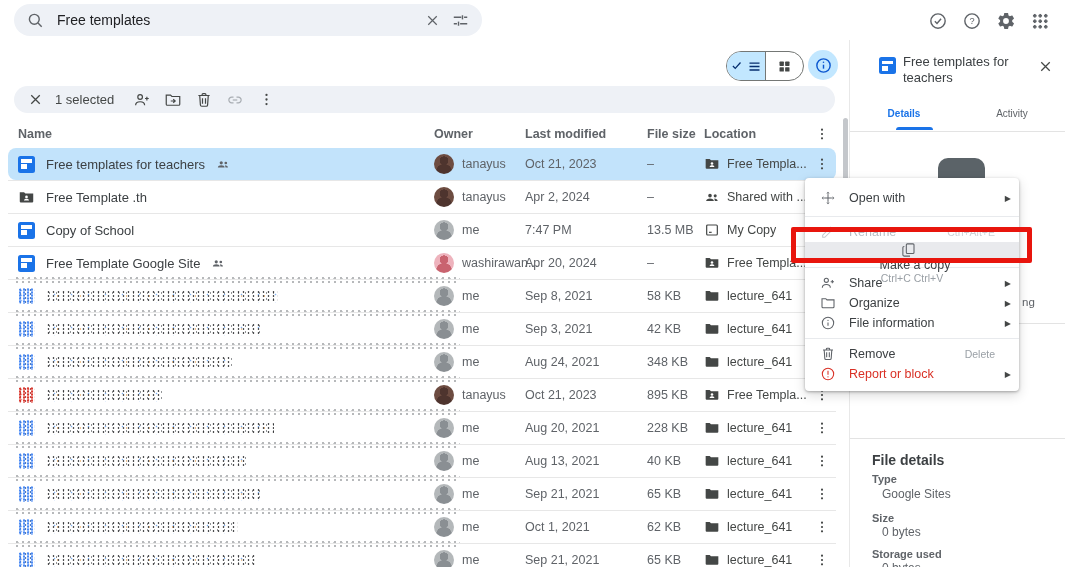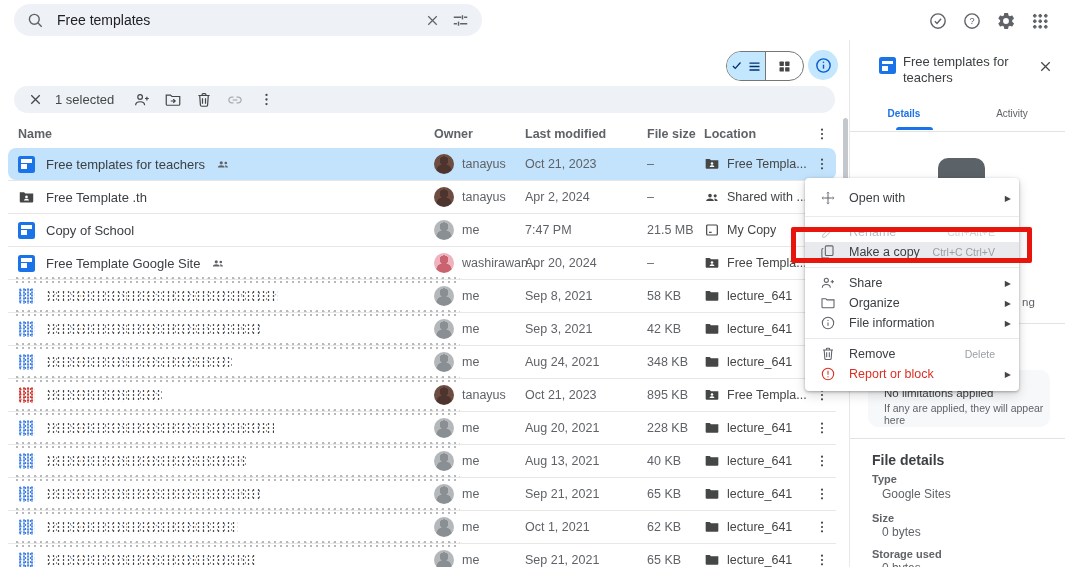--- a/index.html
+++ b/index.html
@@ -103,21 +103,21 @@
   .fd-value{position:absolute;left:32px;font-size:12px;color:#5f6368;}
   
   #menu{position:absolute;left:805px;top:178px;width:214px;background:#fff;border-radius:4px;z-index:40;
     box-shadow:0 1px 3px rgba(0,0,0,.3),0 4px 12px rgba(0,0,0,.15);padding:7px 0;}
   .mi{display:flex;align-items:center;height:20px;padding:0 8px 0 14px;font-size:12.5px;color:#3c4043;cursor:pointer;}
   .mi.first{height:26px;}
   .mi .mic{width:17px;height:17px;margin-right:13px;display:flex;align-items:center;justify-content:center;color:#5f6368;}
   .mi .lbl{flex:1;white-space:nowrap;}
   .mi .sc{font-size:10.5px;color:#9aa0a6;margin-right:6px;}
   .mi .arr{width:10px;font-size:8px;color:#444746;text-align:right;}
-  .mi.hl{background:#e9eaed;}
+  .mi.hl{background:#e9eaed;flex-direction:column;}
   .mi.disabled{color:#b8bcc2;cursor:default;}
   .mi.disabled .mic{color:#c6c9ce;}
   .mi.disabled .sc{color:#cdd0d4;}
   .mi.danger{color:#d93025;}
   .mi.danger .mic{color:#d93025;}
   .mdiv{height:1px;background:#e8eaed;margin:5px 0;}
   
   #redbox{position:absolute;left:791px;top:227px;width:231px;height:26px;border:5px solid #e8150d;border-radius:2px;z-index:60;pointer-events:none;}
 </style>
 </head>
@@ -363,21 +363,21 @@
     <div class="c-name">
       <span class="sites"></span>
       <span class="fname">Copy of School</span>
 
     </div>
     <div class="c-owner">
       <span class="avatar" style="background: radial-gradient(circle at 50% 34%, rgb(138, 143, 147) 0px, rgb(138, 143, 147) 26%, transparent 27%), radial-gradient(circle at 50% 90%, rgb(138, 143, 147) 0px, rgb(138, 143, 147) 38%, transparent 39%), rgb(180, 184, 186);"></span>
       <span class="oname">me</span>
     </div>
     <div class="c-mod">7:47 PM</div>
-    <div class="c-size">21.5 MB</div>
+    <div class="c-size">13.5 MB</div>
     <div class="c-loc">
       <span class="licon" style="display: flex;">
               <svg viewBox="0 0 24 24" width="16" height="16">
                 <g fill="none" stroke="#444746" stroke-width="1.8">
                   <rect x="4" y="4.5" width="16" height="15" rx="1.5"></rect>
                   <path d="M7.5 15.5h4"></path>
                 </g>
               </svg>
             </span>
       <span class="ltext">My Copy</span>
@@ -721,24 +721,20 @@
   </span>
   <div class="sb-tabs">
     <div class="sb-tab active">Details</div>
     <div class="sb-tab inactive">Activity</div>
   </div>
   <div class="tab-underline ni"></div>
   <div class="sb-div" style="top:91px;"></div>
   <div class="laptop"></div>
   <div class="frag-ng">ng</div>
   <div class="sb-div" style="top:283px;"></div>
-  <div class="limit-box">
-    <div class="limit-line1">No limitations applied</div>
-    <div class="limit-line2">If any are applied, they will appear here</div>
-  </div>
   <div class="sb-div" style="top:398px;"></div>
   <div class="fd-heading">File details</div>
   <div class="fd-label" style="top:433px;">Type</div>
   <div class="fd-value" style="top:447px;">Google Sites</div>
   <div class="fd-label" style="top:472px;">Size</div>
   <div class="fd-value" style="top:485px;">0 bytes</div>
   <div class="fd-label" style="top:508px;">Storage used</div>
   <div class="fd-value" style="top:521px;">0 bytes</div>
 </div>
 

